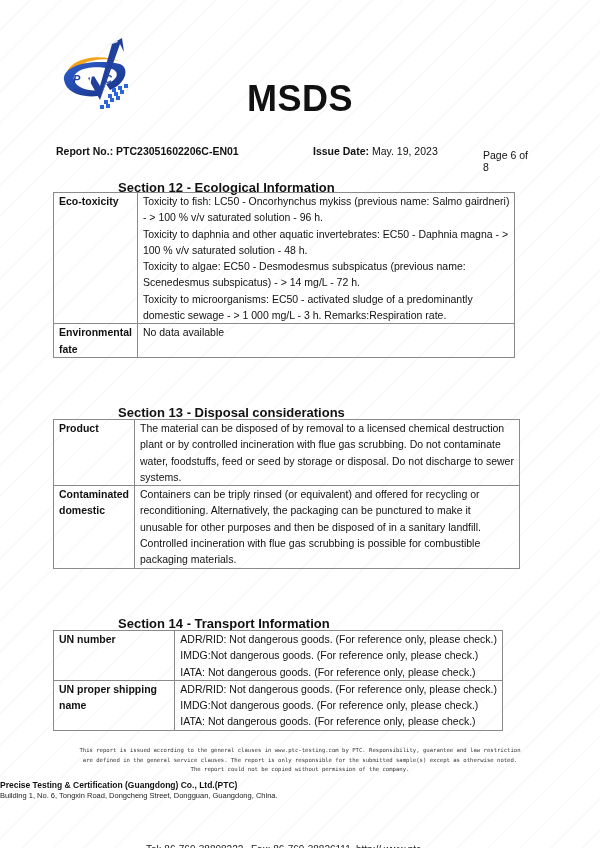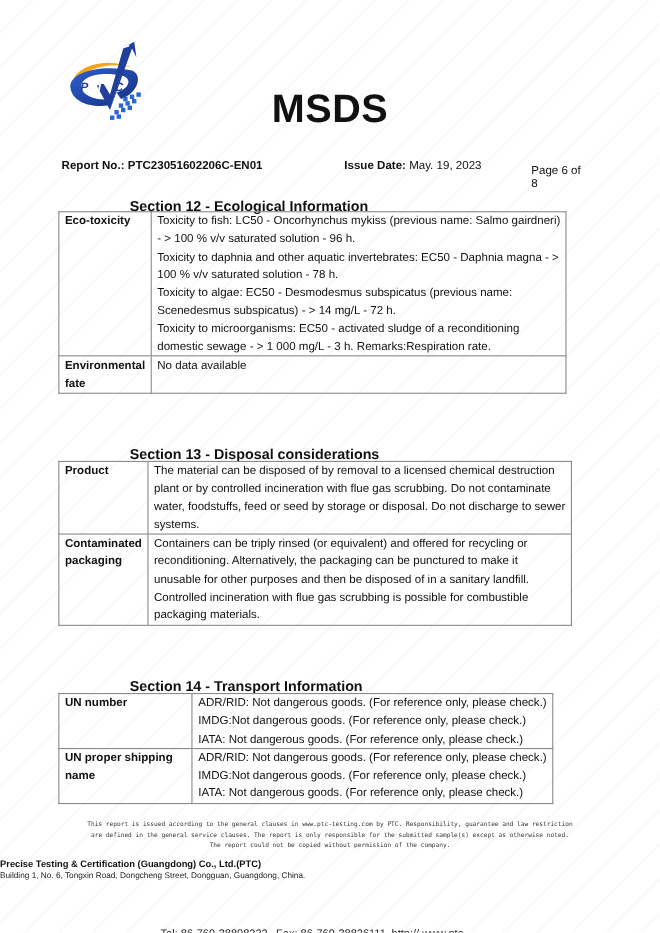--- a/index.html
+++ b/index.html
@@ -114,24 +114,24 @@
 <table class="t" style="top:192px">
   <tbody>
       <tr>
     <td class="k">
       <div>Eco-toxicity</div>
     </td>
     <td class="v">
       <div>Toxicity to fish: LC50 - Oncorhynchus mykiss (previous name: Salmo gairdneri)</div>
       <div>- &gt; 100 % v/v saturated solution - 96 h.</div>
       <div>Toxicity to daphnia and other aquatic invertebrates: EC50 - Daphnia magna - &gt;</div>
-      <div>100 % v/v saturated solution - 78 h.</div>
+      <div>100 % v/v saturated solution - 48 h.</div>
       <div>Toxicity to algae: EC50 - Desmodesmus subspicatus (previous name:</div>
       <div>Scenedesmus subspicatus) - &gt; 14 mg/L - 72 h.</div>
-      <div>Toxicity to microorganisms: EC50 - activated sludge of a reconditioning</div>
+      <div>Toxicity to microorganisms: EC50 - activated sludge of a predominantly</div>
       <div>domestic sewage - &gt; 1 000 mg/L - 3 h. Remarks:Respiration rate.</div>
     </td>
   </tr>
   <tr>
     <td class="k">
       <div>Environmental fate</div>
     </td>
     <td class="v">
       <div>No data available</div>
     </td>
@@ -149,21 +149,21 @@
     <td class="v">
       <div>The material can be disposed of by removal to a licensed chemical destruction</div>
       <div>plant or by controlled incineration with flue gas scrubbing. Do not contaminate</div>
       <div>water, foodstuffs, feed or seed by storage or disposal. Do not discharge to sewer</div>
       <div>systems.</div>
     </td>
   </tr>
   <tr>
     <td class="k">
       <div>Contaminated</div>
-      <div>packaging</div>
+      <div>domestic</div>
     </td>
     <td class="v">
       <div>Containers can be triply rinsed (or equivalent) and offered for recycling or</div>
       <div>reconditioning. Alternatively, the packaging can be punctured to make it</div>
       <div>unusable for other purposes and then be disposed of in a sanitary landfill.</div>
       <div>Controlled incineration with flue gas scrubbing is possible for combustible</div>
       <div>packaging materials.</div>
     </td>
   </tr>
 </tbody>

